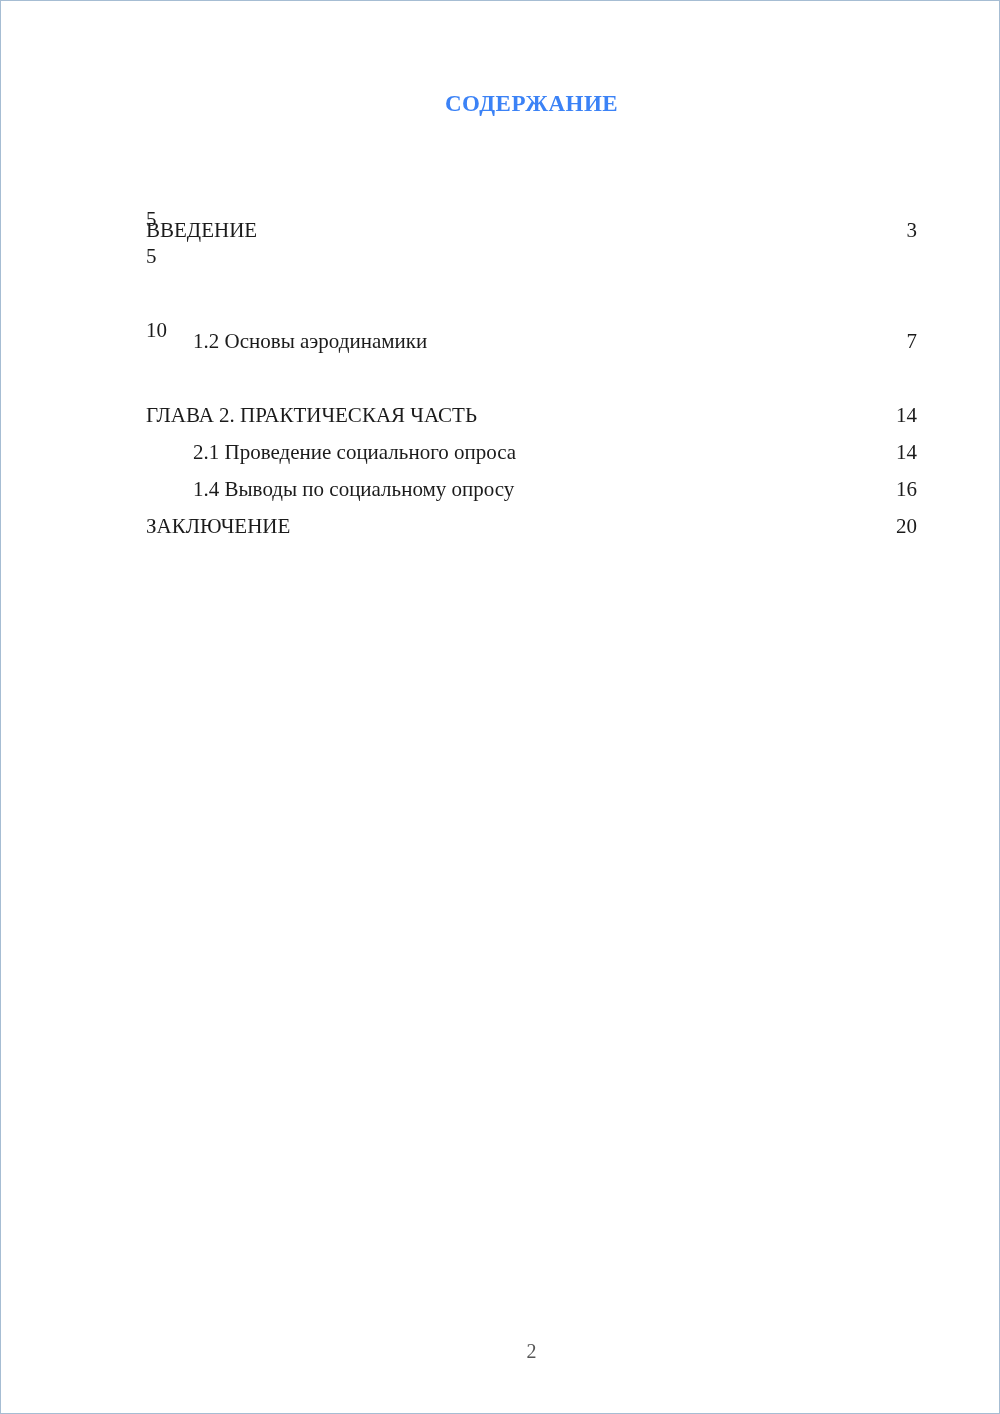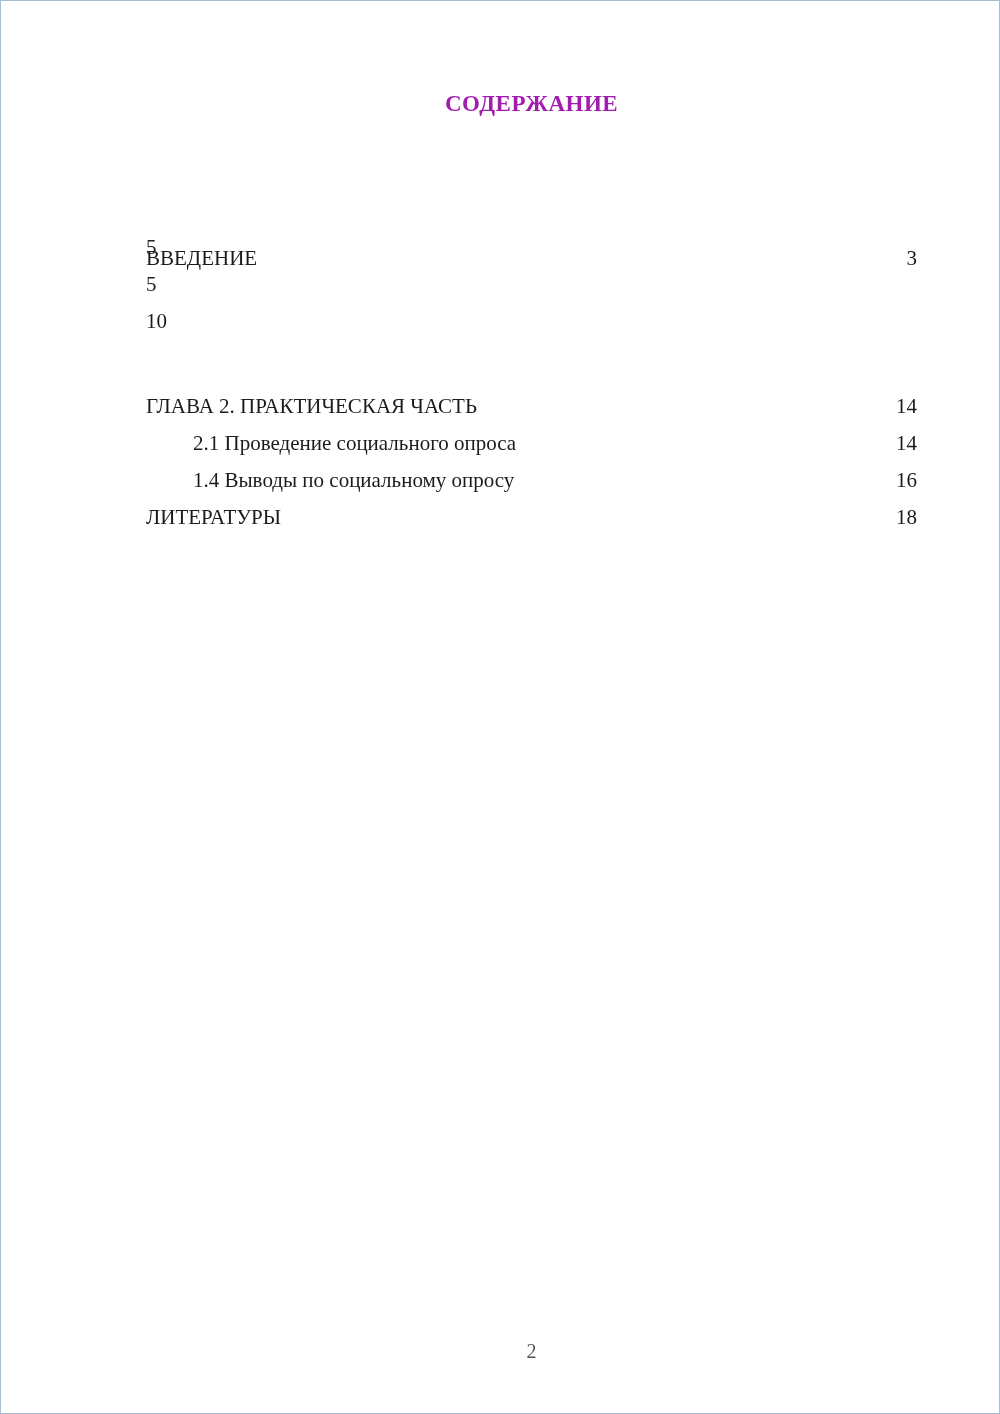--- a/index.html
+++ b/index.html
@@ -20,22 +20,22 @@
     padding: 88px 82px 0 145px;
     color: #1b1b1b;
   }
 
   .doc-title {
     text-align: center;
     font-size: 23px;
     font-weight: bold;
     letter-spacing: 0.5px;
     line-height: 30px;
-    margin-bottom: 73px;
-    color: #a21caf;
+    margin-bottom: 45px;
+    color: #3b82f6;
   }
 
   .toc {
     width: 100%;
   }
 
   .toc-row {
     display: flex;
     justify-content: space-between;
     align-items: baseline;
@@ -85,20 +85,24 @@
   </div>
 
   <div class="toc-row">
     <span class="toc-page">5</span>
   </div>
 
   <div class="toc-row indent">
     <span class="toc-page">5</span>
   </div>
 
+  <div class="toc-row indent">
+    <span class="toc-label">1.2 Основы аэродинамики</span>
+    <span class="toc-page">7</span>
+  </div>
 
 
   <div class="toc-row indent">
     <span class="toc-page">10</span>
   </div>
 
   <div class="toc-row">
     <span class="toc-label">ГЛАВА 2. ПРАКТИЧЕСКАЯ ЧАСТЬ</span>
     <span class="toc-page">14</span>
   </div>
@@ -107,22 +111,22 @@
     <span class="toc-label">2.1 Проведение социального опроса</span>
     <span class="toc-page">14</span>
   </div>
 
   <div class="toc-row indent">
     <span class="toc-label">1.4 Выводы по социальному опросу</span>
     <span class="toc-page">16</span>
   </div>
 
   <div class="toc-row">
-    <span class="toc-label">ЛИТЕРАТУРЫ</span>
-    <span class="toc-page">18</span>
+    <span class="toc-label">ЗАКЛЮЧЕНИЕ</span>
+    <span class="toc-page">20</span>
   </div>
 
 </div>
 
   <div class="footer">
     <span class="page-num">2</span>
   </div>
 
 </div>
 

